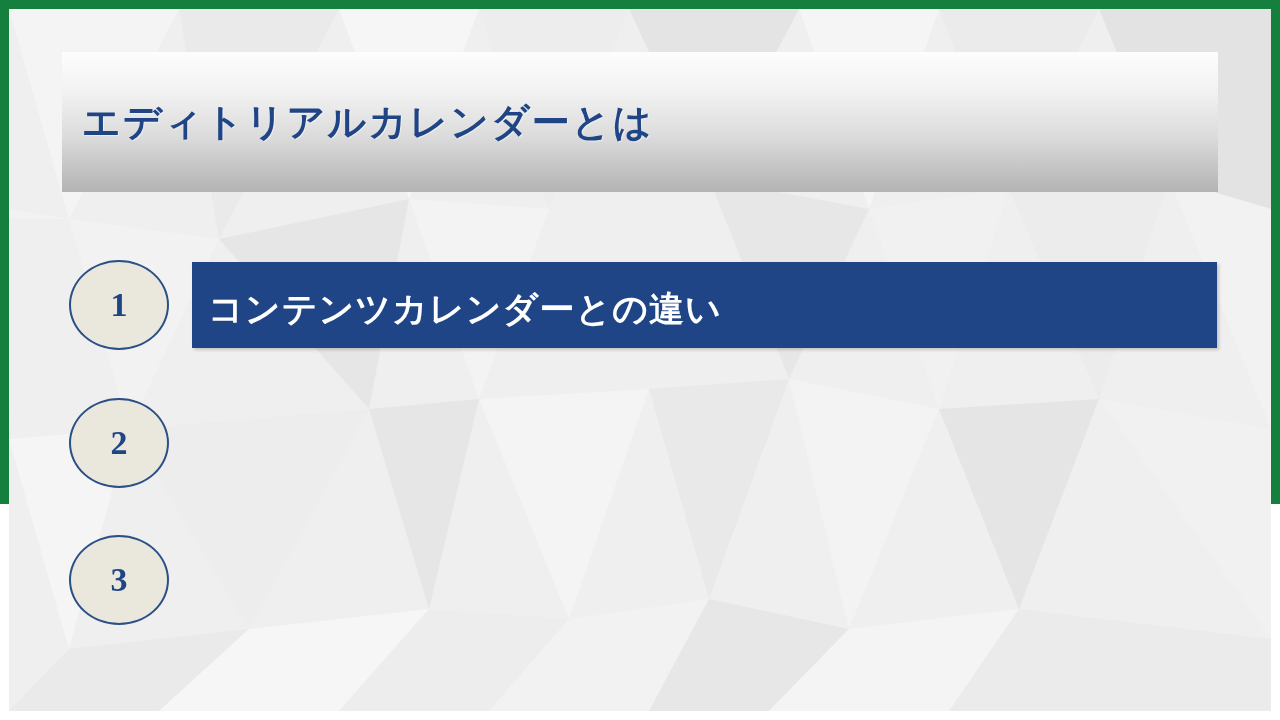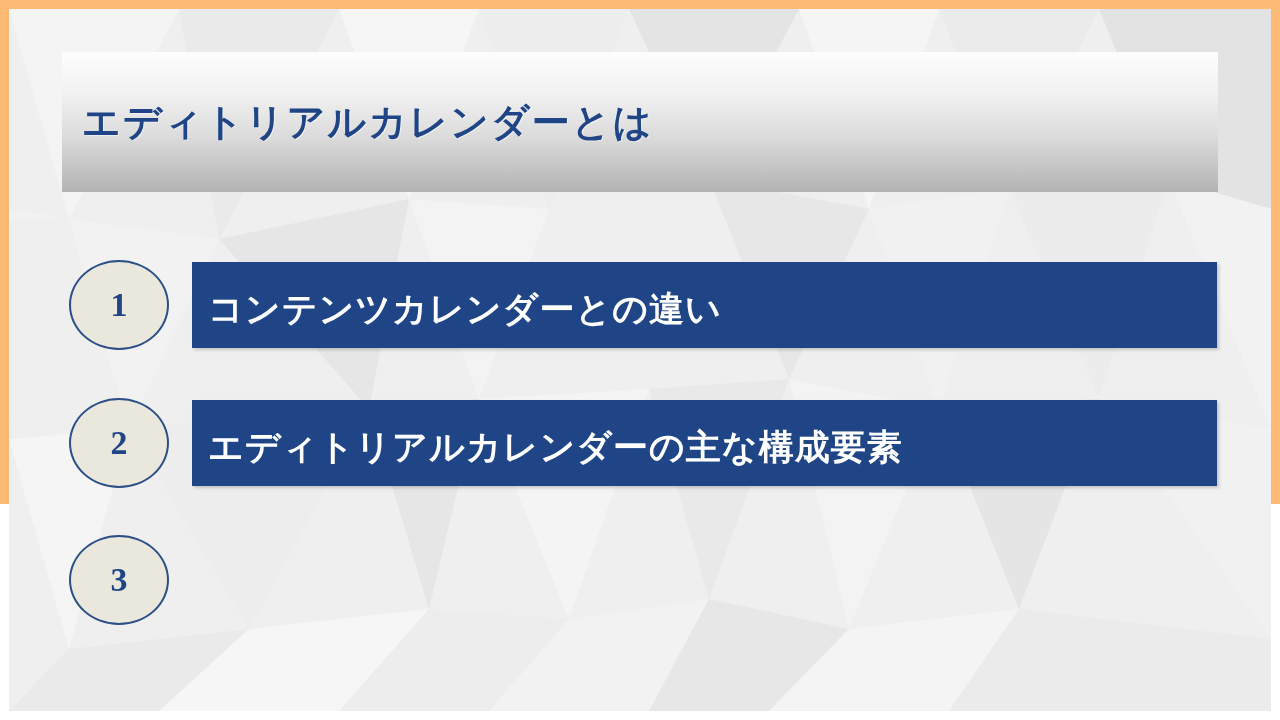--- a/index.html
+++ b/index.html
@@ -4,21 +4,21 @@
 <style>
   * { margin:0; padding:0; box-sizing:border-box; }
   html, body {
     width:1280px; height:720px;
     font-family:"Liberation Sans","DejaVu Sans",sans-serif;
     overflow:hidden;
   }
   #slide {
     position:relative;
     width:1280px; height:504px;
-    background:#fdba74;
+    background:#15803d;
   }
   
   #canvas {
     position:absolute;
     left:9px; top:9px;
     width:1262px; height:702px;
     background:#EFEFEF;
     overflow:hidden;
   }
   #polybg {
@@ -151,23 +151,20 @@
       </div>
       <div class="bar">
         <span class="bar-text">コンテンツカレンダーとの違い</span>
       </div>
     </div>
 
     <div class="row" id="row-1">
       <div class="num-circle">
         <span class="num">2</span>
       </div>
-      <div class="bar">
-        <span class="bar-text">エディトリアルカレンダーの主な構成要素</span>
-      </div>
     </div>
 
     <div class="row" id="row-2">
       <div class="num-circle">
         <span class="num">3</span>
       </div>
     </div>
 
   </div>
 </div>

